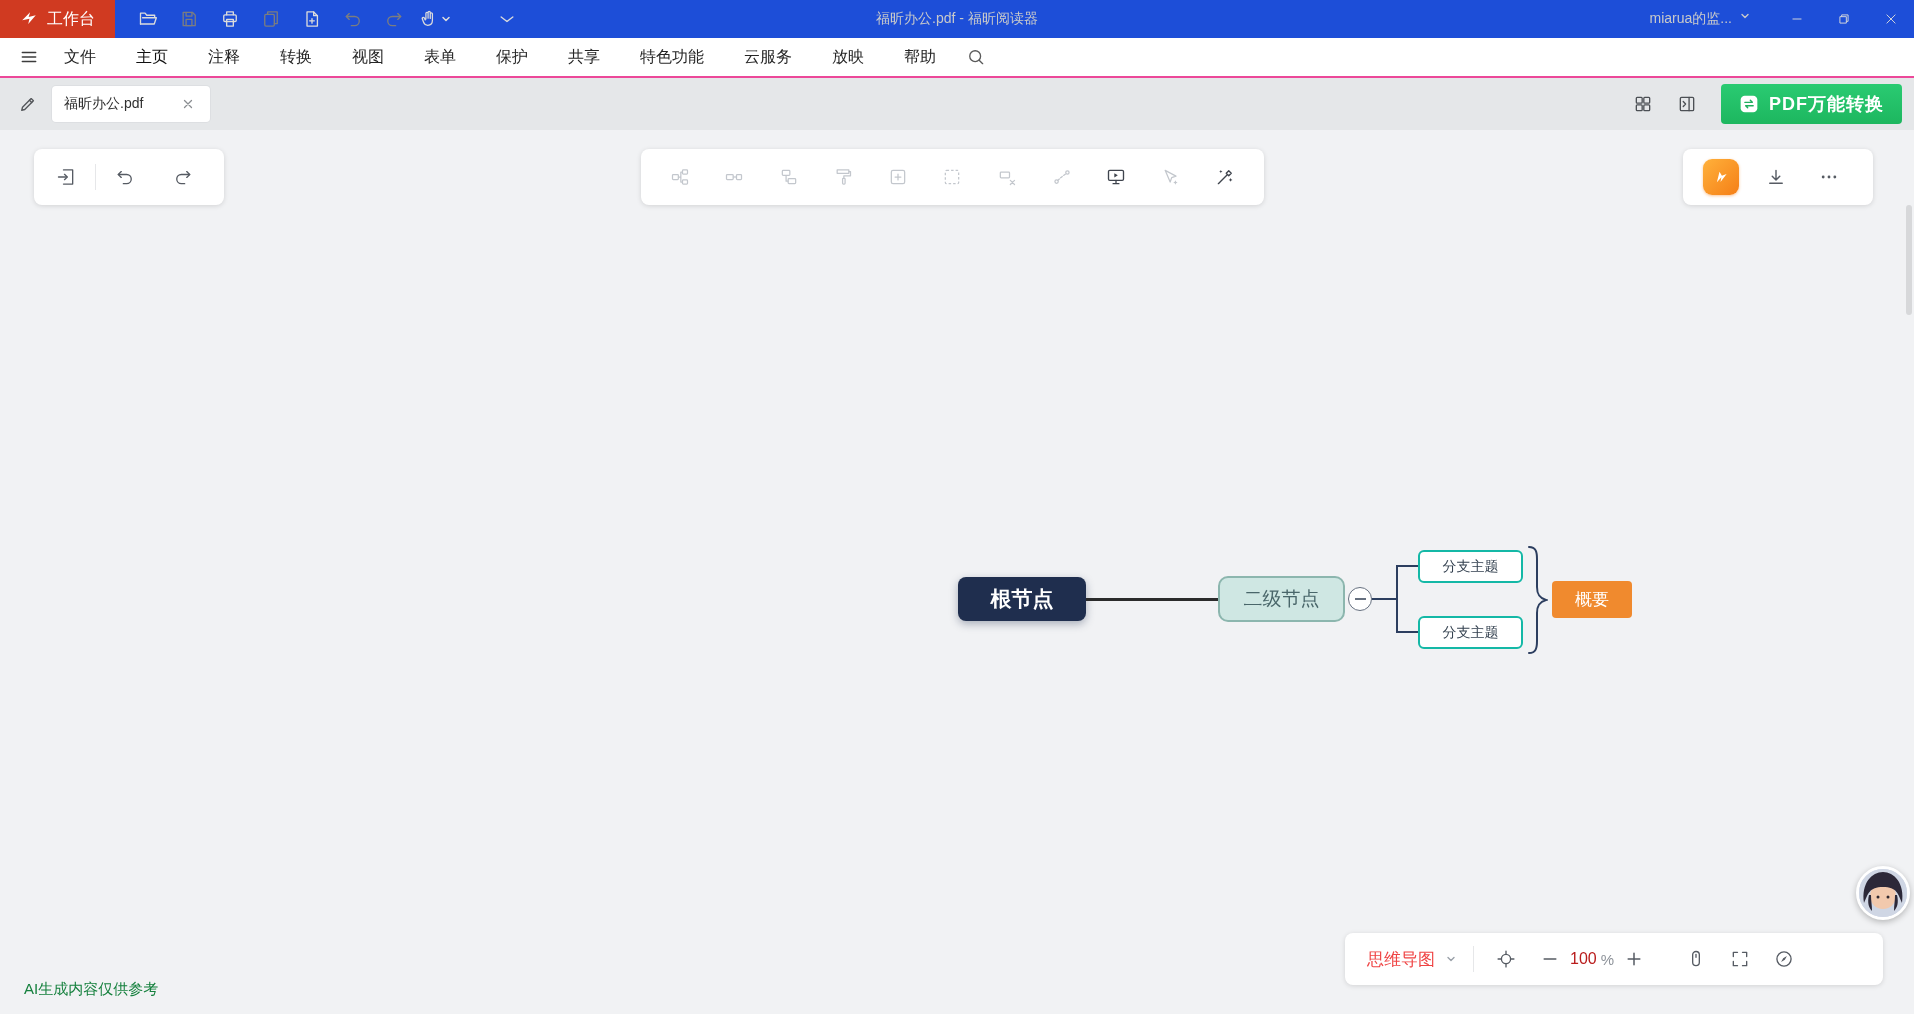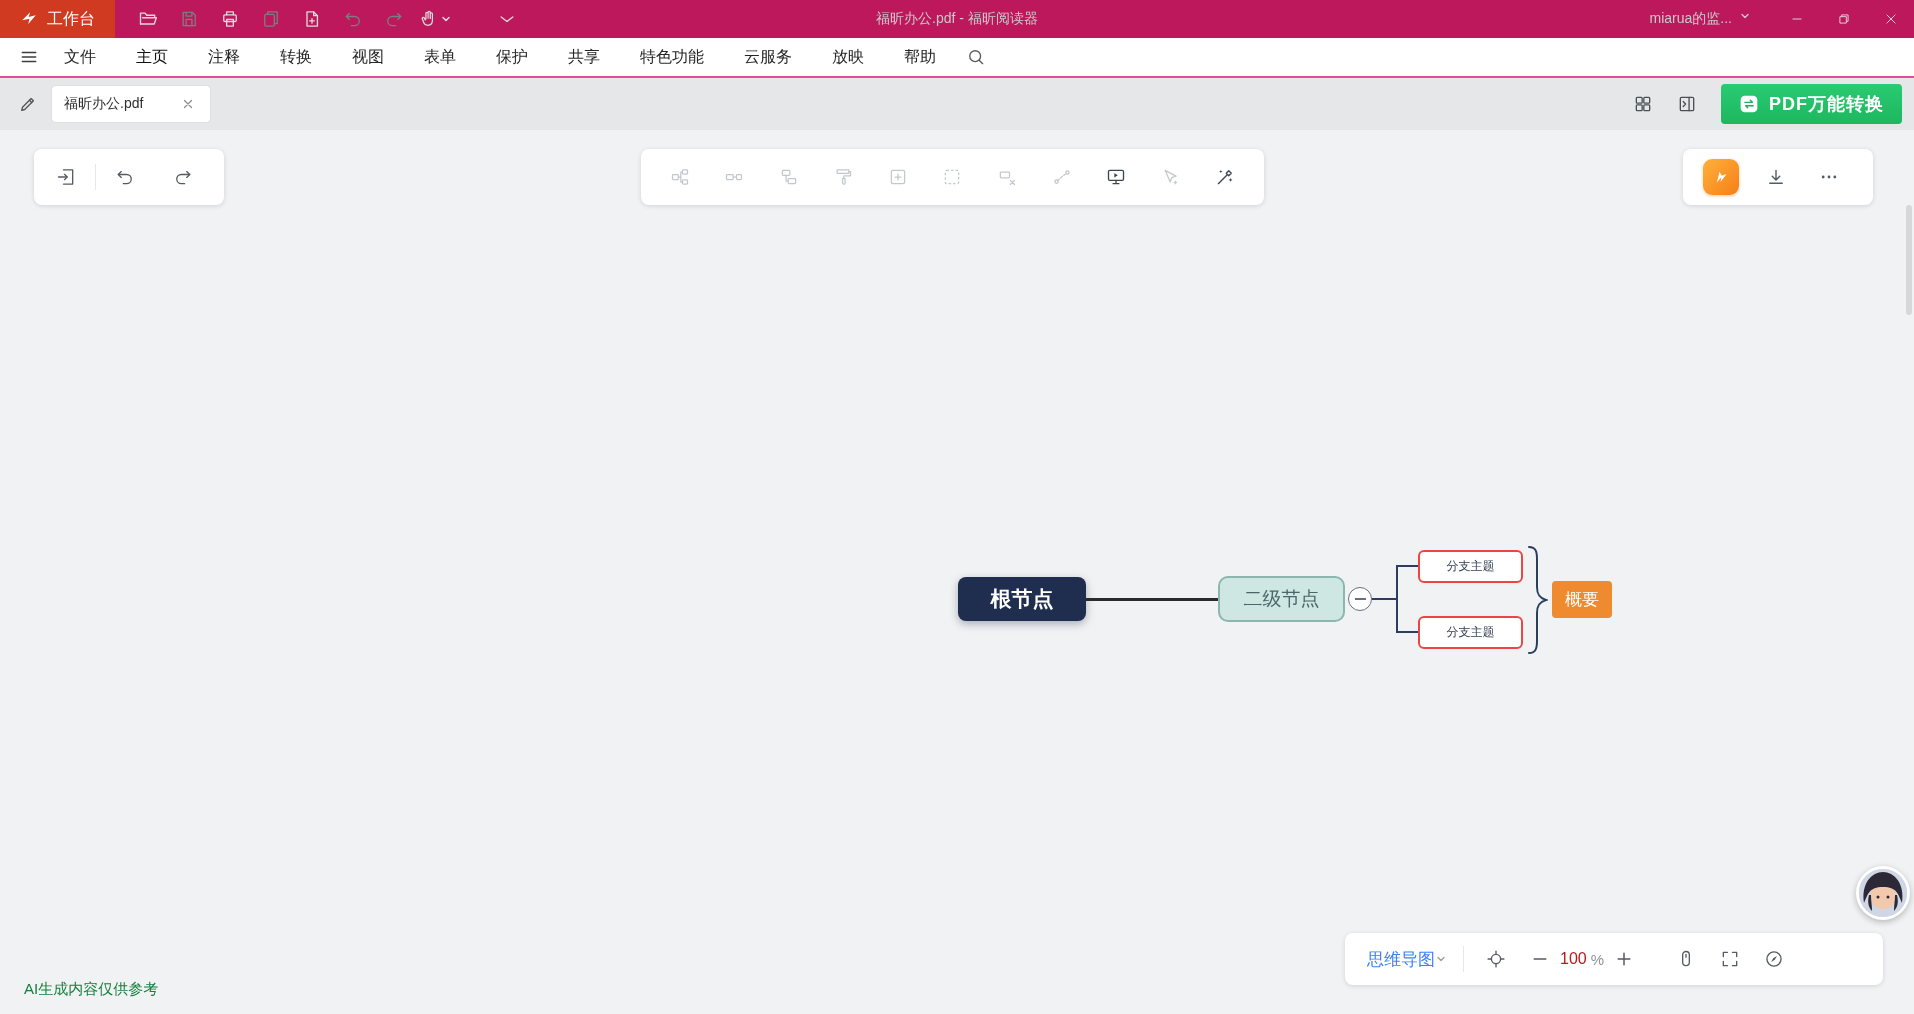--- a/index.html
+++ b/index.html
@@ -1,20 +1,20 @@
 <!DOCTYPE html>
 <html><head>
 <meta charset="utf-8">
 <style>
   *{margin:0;padding:0;box-sizing:border-box}
   html,body{width:1914px;height:1014px;overflow:hidden;font-family:"Liberation Sans","DejaVu Sans",sans-serif}
   .app{position:relative;width:1914px;height:1014px;background:#f1f2f4;overflow:hidden}
 
   
-  .titlebar{position:absolute;top:0;left:0;right:0;height:38px;background:#be185d;display:flex;align-items:center;color:#d6d6d6;z-index:50}
+  .titlebar{position:absolute;top:0;left:0;right:0;height:38px;background:#1d4ed8;display:flex;align-items:center;color:#d6d6d6;z-index:50}
   .workspace{height:38px;display:flex;align-items:center;gap:9px;padding:0 20px;background:#d03a21;color:#fff;font-size:16px;cursor:pointer;border:none}
   .tb-icons{display:flex;align-items:center;margin-left:16px;gap:7px}
   .tb-btn{width:34px;height:30px;display:flex;align-items:center;justify-content:center;background:transparent;border:none;color:#dcdcdc;cursor:pointer;border-radius:4px}
   .tb-btn.disabled{color:#7b7d80}
   .tb-btn .caret{margin-left:2px}
   .tb-sep{width:24px}
   .tb-title{position:absolute;left:50%;transform:translateX(-50%);font-size:14px;color:#c8c9ca;white-space:nowrap}
   .tb-right{margin-left:auto;display:flex;align-items:center;height:100%}
   .account{display:flex;align-items:flex-start;gap:7px;font-size:14px;color:#c8c9ca;margin-right:22px;cursor:pointer;background:none;border:none}
   .win-btn{width:47px;height:38px;display:flex;align-items:center;justify-content:center;background:transparent;border:none;color:#dcdcdc;cursor:pointer}
@@ -47,32 +47,32 @@
   .bar-left .fb-divider{margin:0 13px}
   .bar-left .gap{width:26px}
   .bar-center{left:641px;top:149px;width:623px;height:56px;justify-content:space-evenly}
   .bar-right{left:1683px;top:149px;width:190px;height:56px;padding:0 20px;gap:21px;justify-content:flex-start}
   .assistant-btn{width:36px;height:36px;border-radius:9px;border:none;cursor:pointer;background:linear-gradient(135deg,#ffb13b,#f57f17);display:flex;align-items:center;justify-content:center;box-shadow:0 1px 3px rgba(245,127,23,.45)}
 
   
   .mm-line{position:absolute;background:#2c3e5f}
   .mm-root{position:absolute;left:958px;top:577px;width:128px;height:44px;background:#1f2e4e;border-radius:8px;color:#fff;font-size:21px;font-weight:700;display:flex;align-items:center;justify-content:center;box-shadow:0 3px 8px rgba(31,46,78,.35);cursor:pointer}
   .mm-secondary{position:absolute;left:1218px;top:576px;width:127px;height:46px;background:#cfe7e3;border:2px solid #8cb6ae;border-radius:10px;color:#49666a;font-size:19px;display:flex;align-items:center;justify-content:center;cursor:pointer}
-  .mm-branch{position:absolute;left:1418px;width:105px;height:33px;background:#fff;border:2px solid #ef4444;border-radius:6px;color:#33404f;font-size:12px;display:flex;align-items:center;justify-content:center;cursor:pointer}
+  .mm-branch{position:absolute;left:1418px;width:105px;height:33px;background:#fff;border:2px solid #14b8a6;border-radius:6px;color:#33404f;font-size:14px;display:flex;align-items:center;justify-content:center;cursor:pointer}
   .mm-collapse{position:absolute;left:1348px;top:587px;width:24px;height:24px;border-radius:50%;background:#fff;border:1.5px solid #66707f;display:flex;align-items:center;justify-content:center;cursor:pointer}
   .mm-collapse span{width:11px;height:2px;background:#66707f;display:block}
-  .mm-summary{position:absolute;left:1552px;top:581px;width:60px;height:37px;background:#f08a2e;border-radius:4px;color:#fff;font-size:17px;display:flex;align-items:center;justify-content:center;cursor:pointer}
+  .mm-summary{position:absolute;left:1552px;top:581px;width:80px;height:37px;background:#f08a2e;border-radius:4px;color:#fff;font-size:17px;display:flex;align-items:center;justify-content:center;cursor:pointer}
   .mm-brace{position:absolute;left:1526px;top:545px;width:22px;height:110px}
 
   .disclaimer{position:absolute;left:24px;top:980px;font-size:15px;color:#15803d}
   .scroll-thumb{position:absolute;right:2px;top:205px;width:6px;height:110px;border-radius:3px;background:#d7d8da;cursor:pointer}
 
   
   .bar-bottom{left:1345px;top:933px;width:538px;height:52px;padding:0 22px}
-  .map-type{display:flex;align-items:center;background:none;border:none;cursor:pointer;font-size:17px;color:#3b82f6}
+  .map-type{display:flex;align-items:center;gap:10px;background:none;border:none;cursor:pointer;font-size:17px;color:#ef4444}
   .map-type .chev{color:#9aa0a8}
   .bar-bottom .fb-divider{margin:0 16px}
   .zoom-text{font-size:16px;color:#b91c1c;margin:0 4px}
   .zoom-unit{font-size:15px;color:#8d9299;margin-right:4px}
   .bb-gap-lg{width:30px}
   .bb-gap{width:12px}
 
   .avatar{position:absolute;left:1856px;top:866px;width:54px;height:54px;border-radius:50%;border:3px solid #fff;box-shadow:0 2px 6px rgba(0,0,0,.25);overflow:hidden;cursor:pointer;background:#cfd6e4}
   .avatar svg{width:100%;height:100%;display:block}
 

